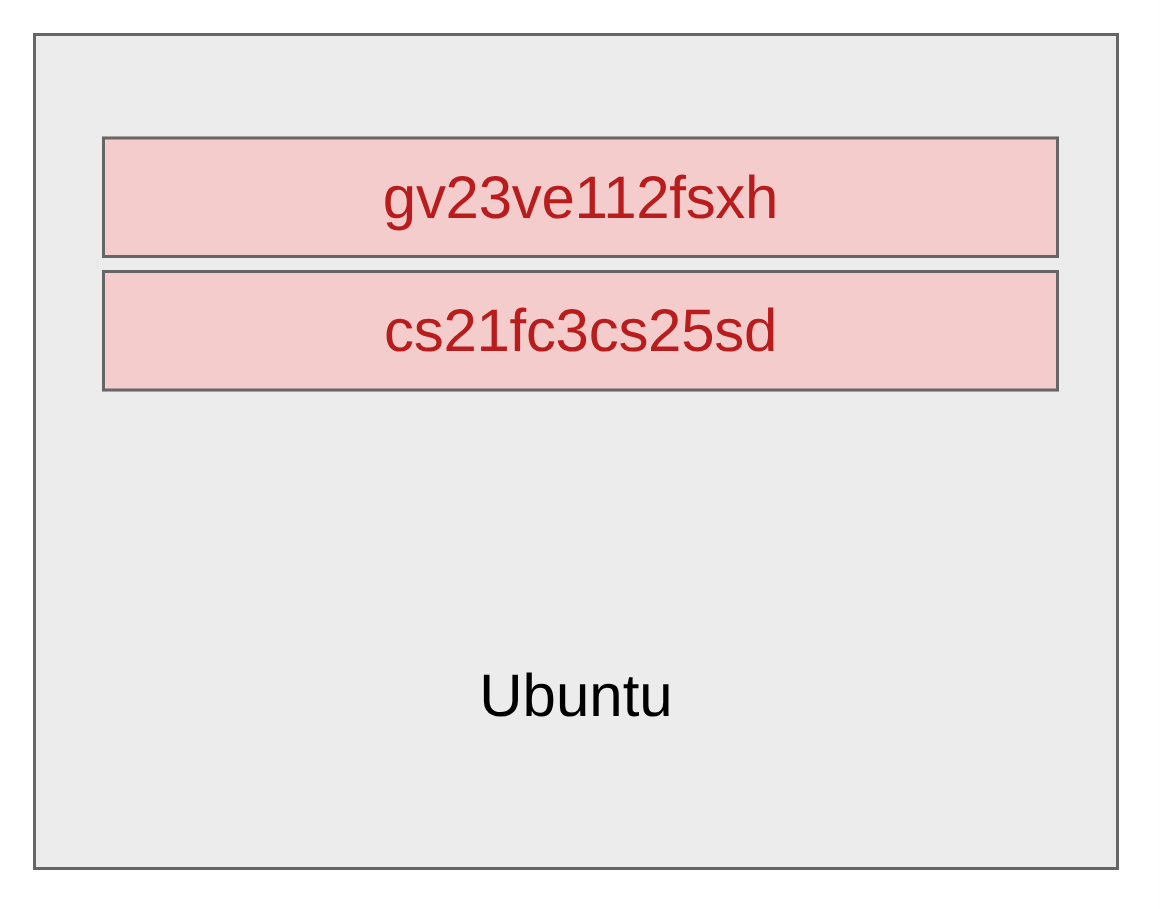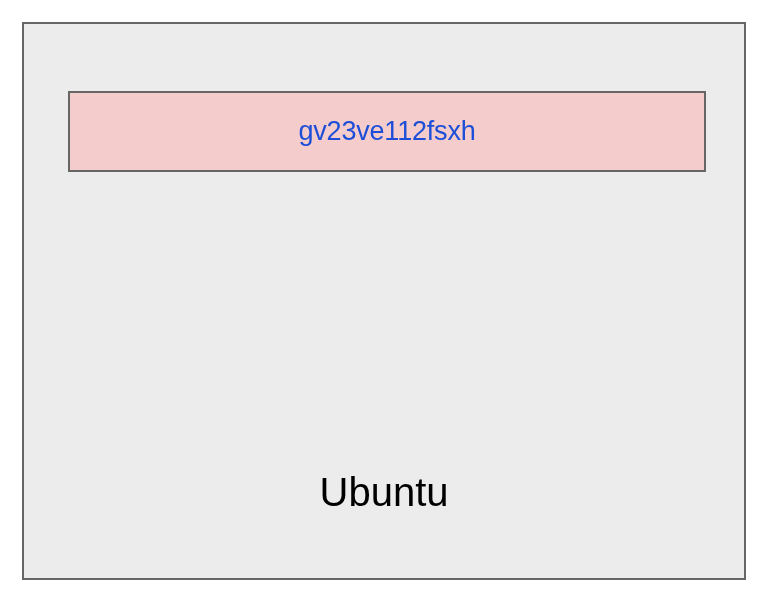--- a/index.html
+++ b/index.html
@@ -53,33 +53,33 @@
     width: 638px;
     height: 81px;
     background: #f4cccc;
     border: 2px solid #666666;
     display: flex;
     align-items: center;
     justify-content: center;
   }
 
   .item-label {
-    font-size: 27px;
+    font-size: 40px;
     line-height: 1;
-    color: #1d4ed8;
+    color: #b91c1c;
     letter-spacing: -0.2px;
     white-space: nowrap;
   }
 
   
   .group-caption {
     position: absolute;
     left: 0;
     right: 0;
-    top: 448px;
+    top: 420px;
     text-align: center;
     font-size: 40px;
     line-height: 1;
     color: #000000;
     white-space: nowrap;
   }
 </style>
 </head>
 <body>
 
@@ -87,20 +87,23 @@
 
   <div class="group-box">
 
     <div class="item-stack">
 
       <div class="item-box">
         <span class="item-label">gv23ve112fsxh</span>
       </div>
 
 
+      <div class="item-box">
+        <span class="item-label">cs21fc3cs25sd</span>
+      </div>
 
 
     </div>
 
     <div class="group-caption">Ubuntu</div>
 
   </div>
 
 </div>
 

